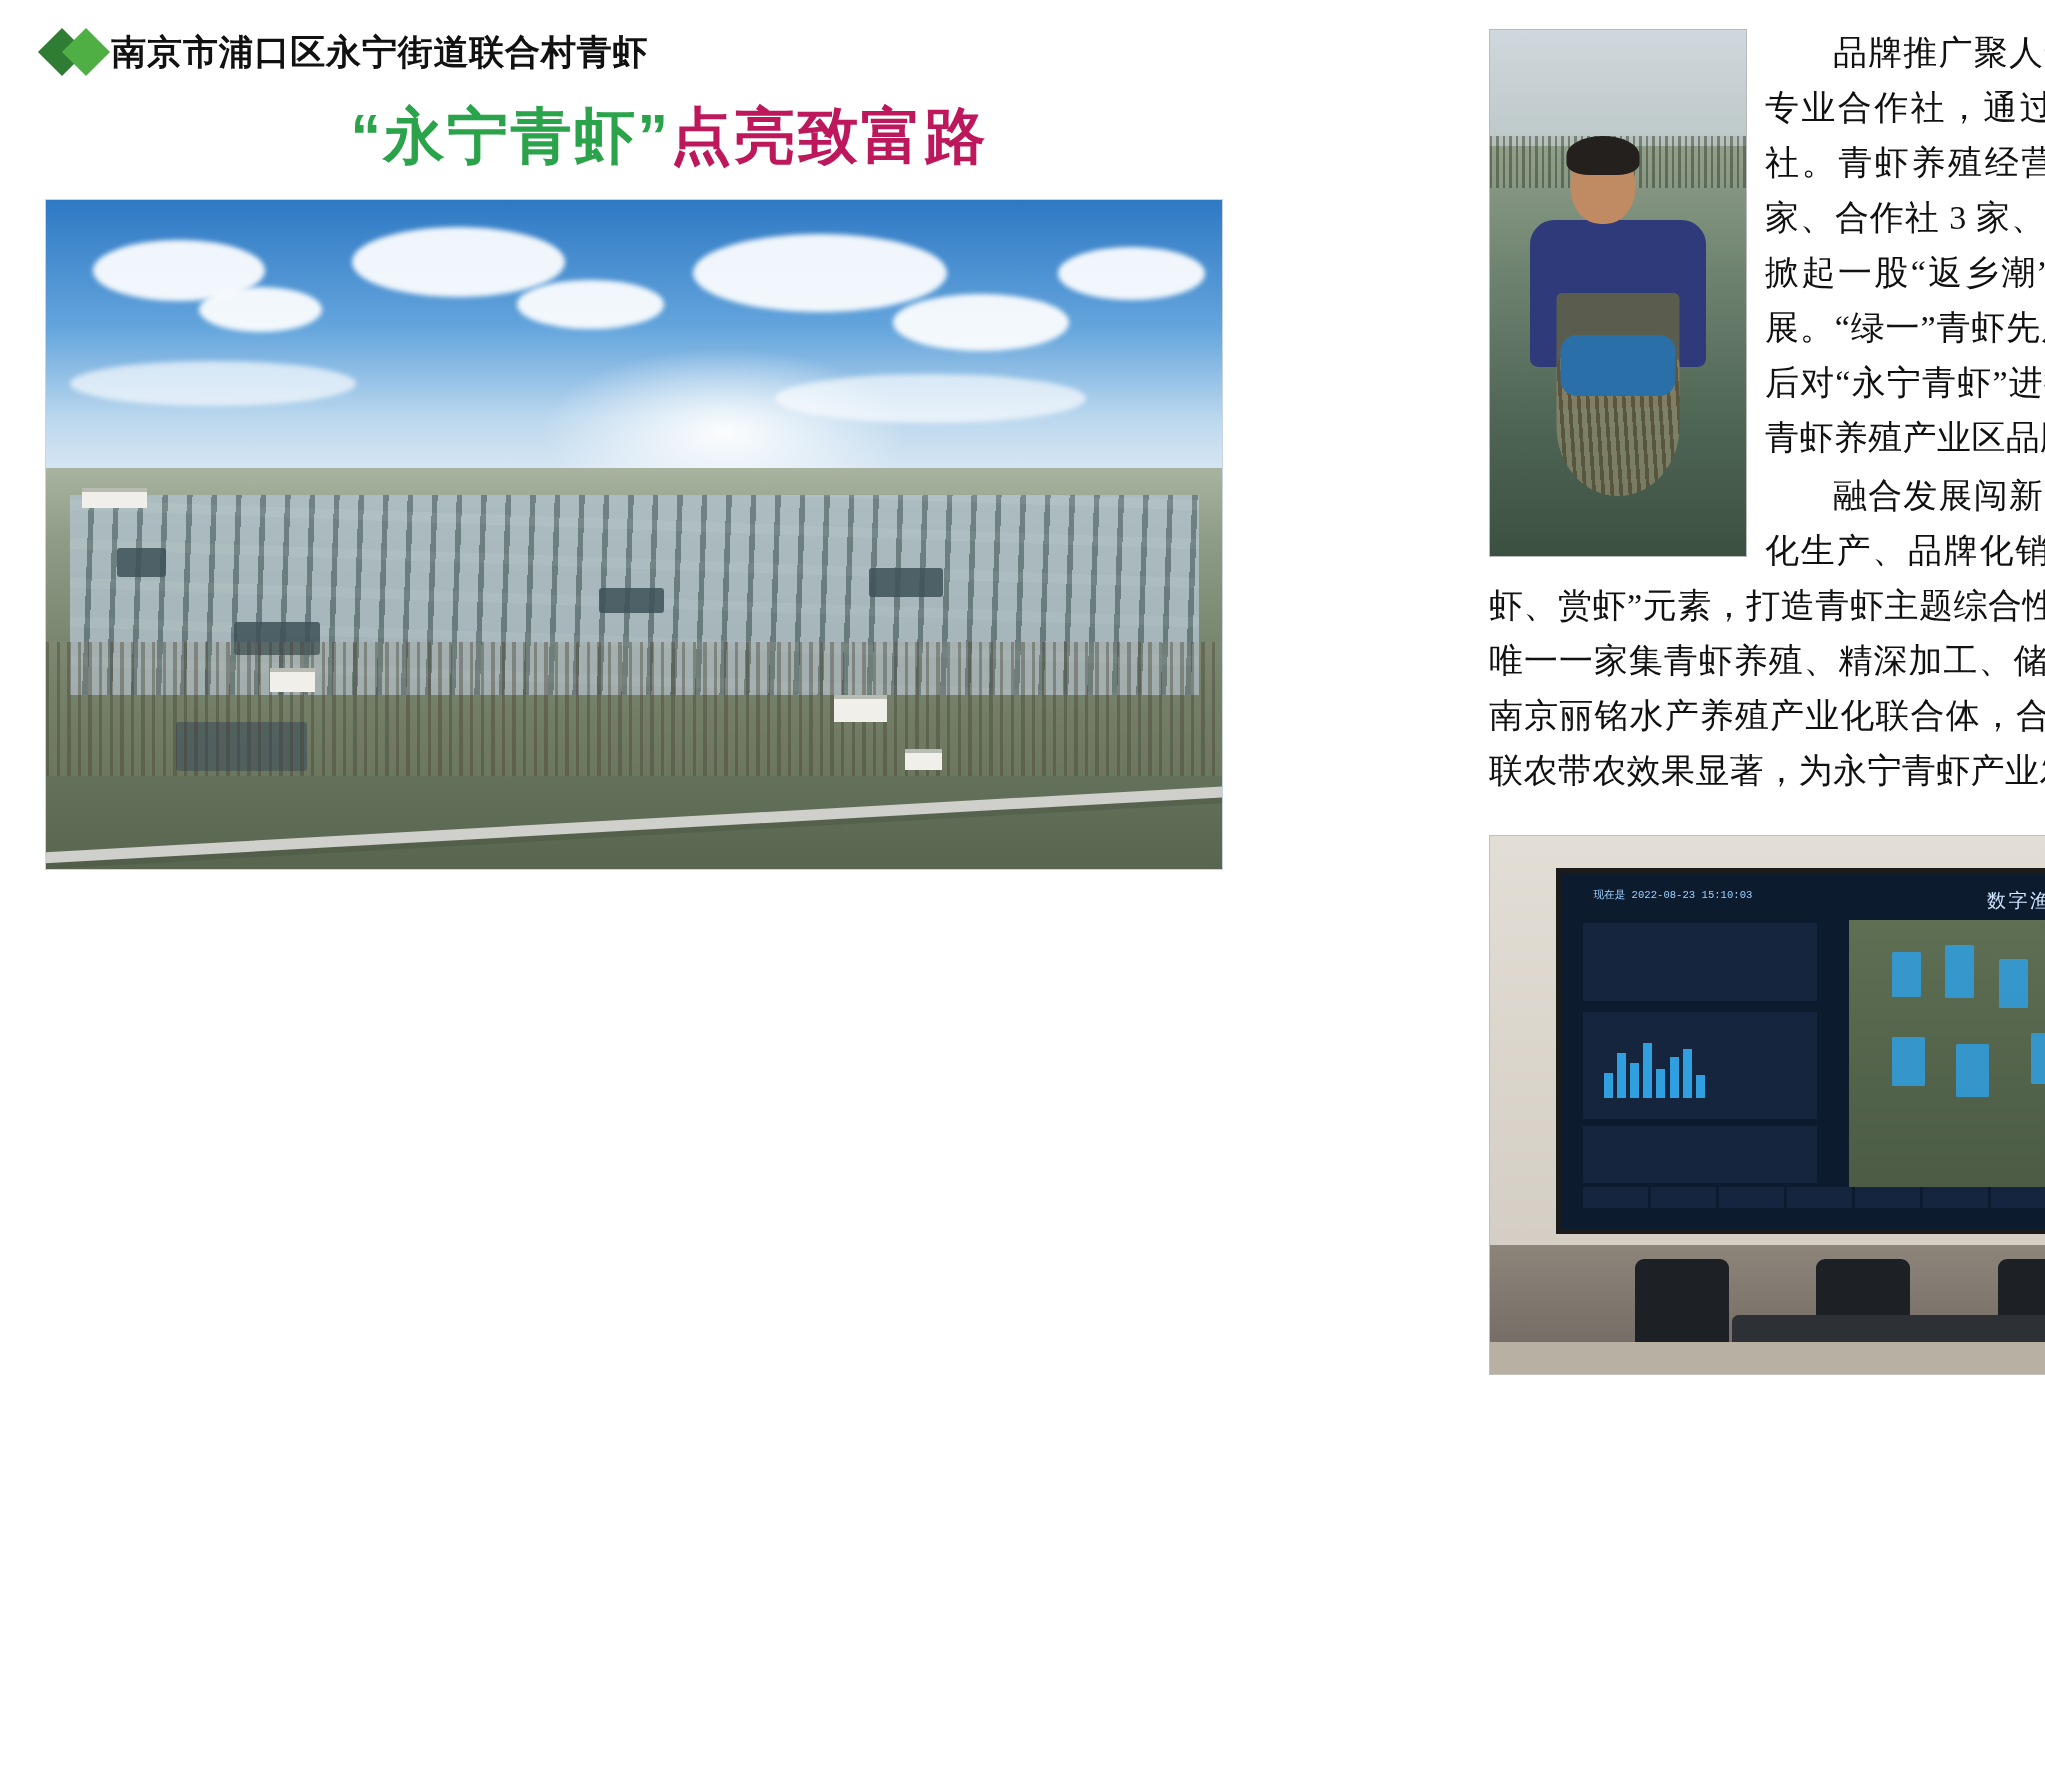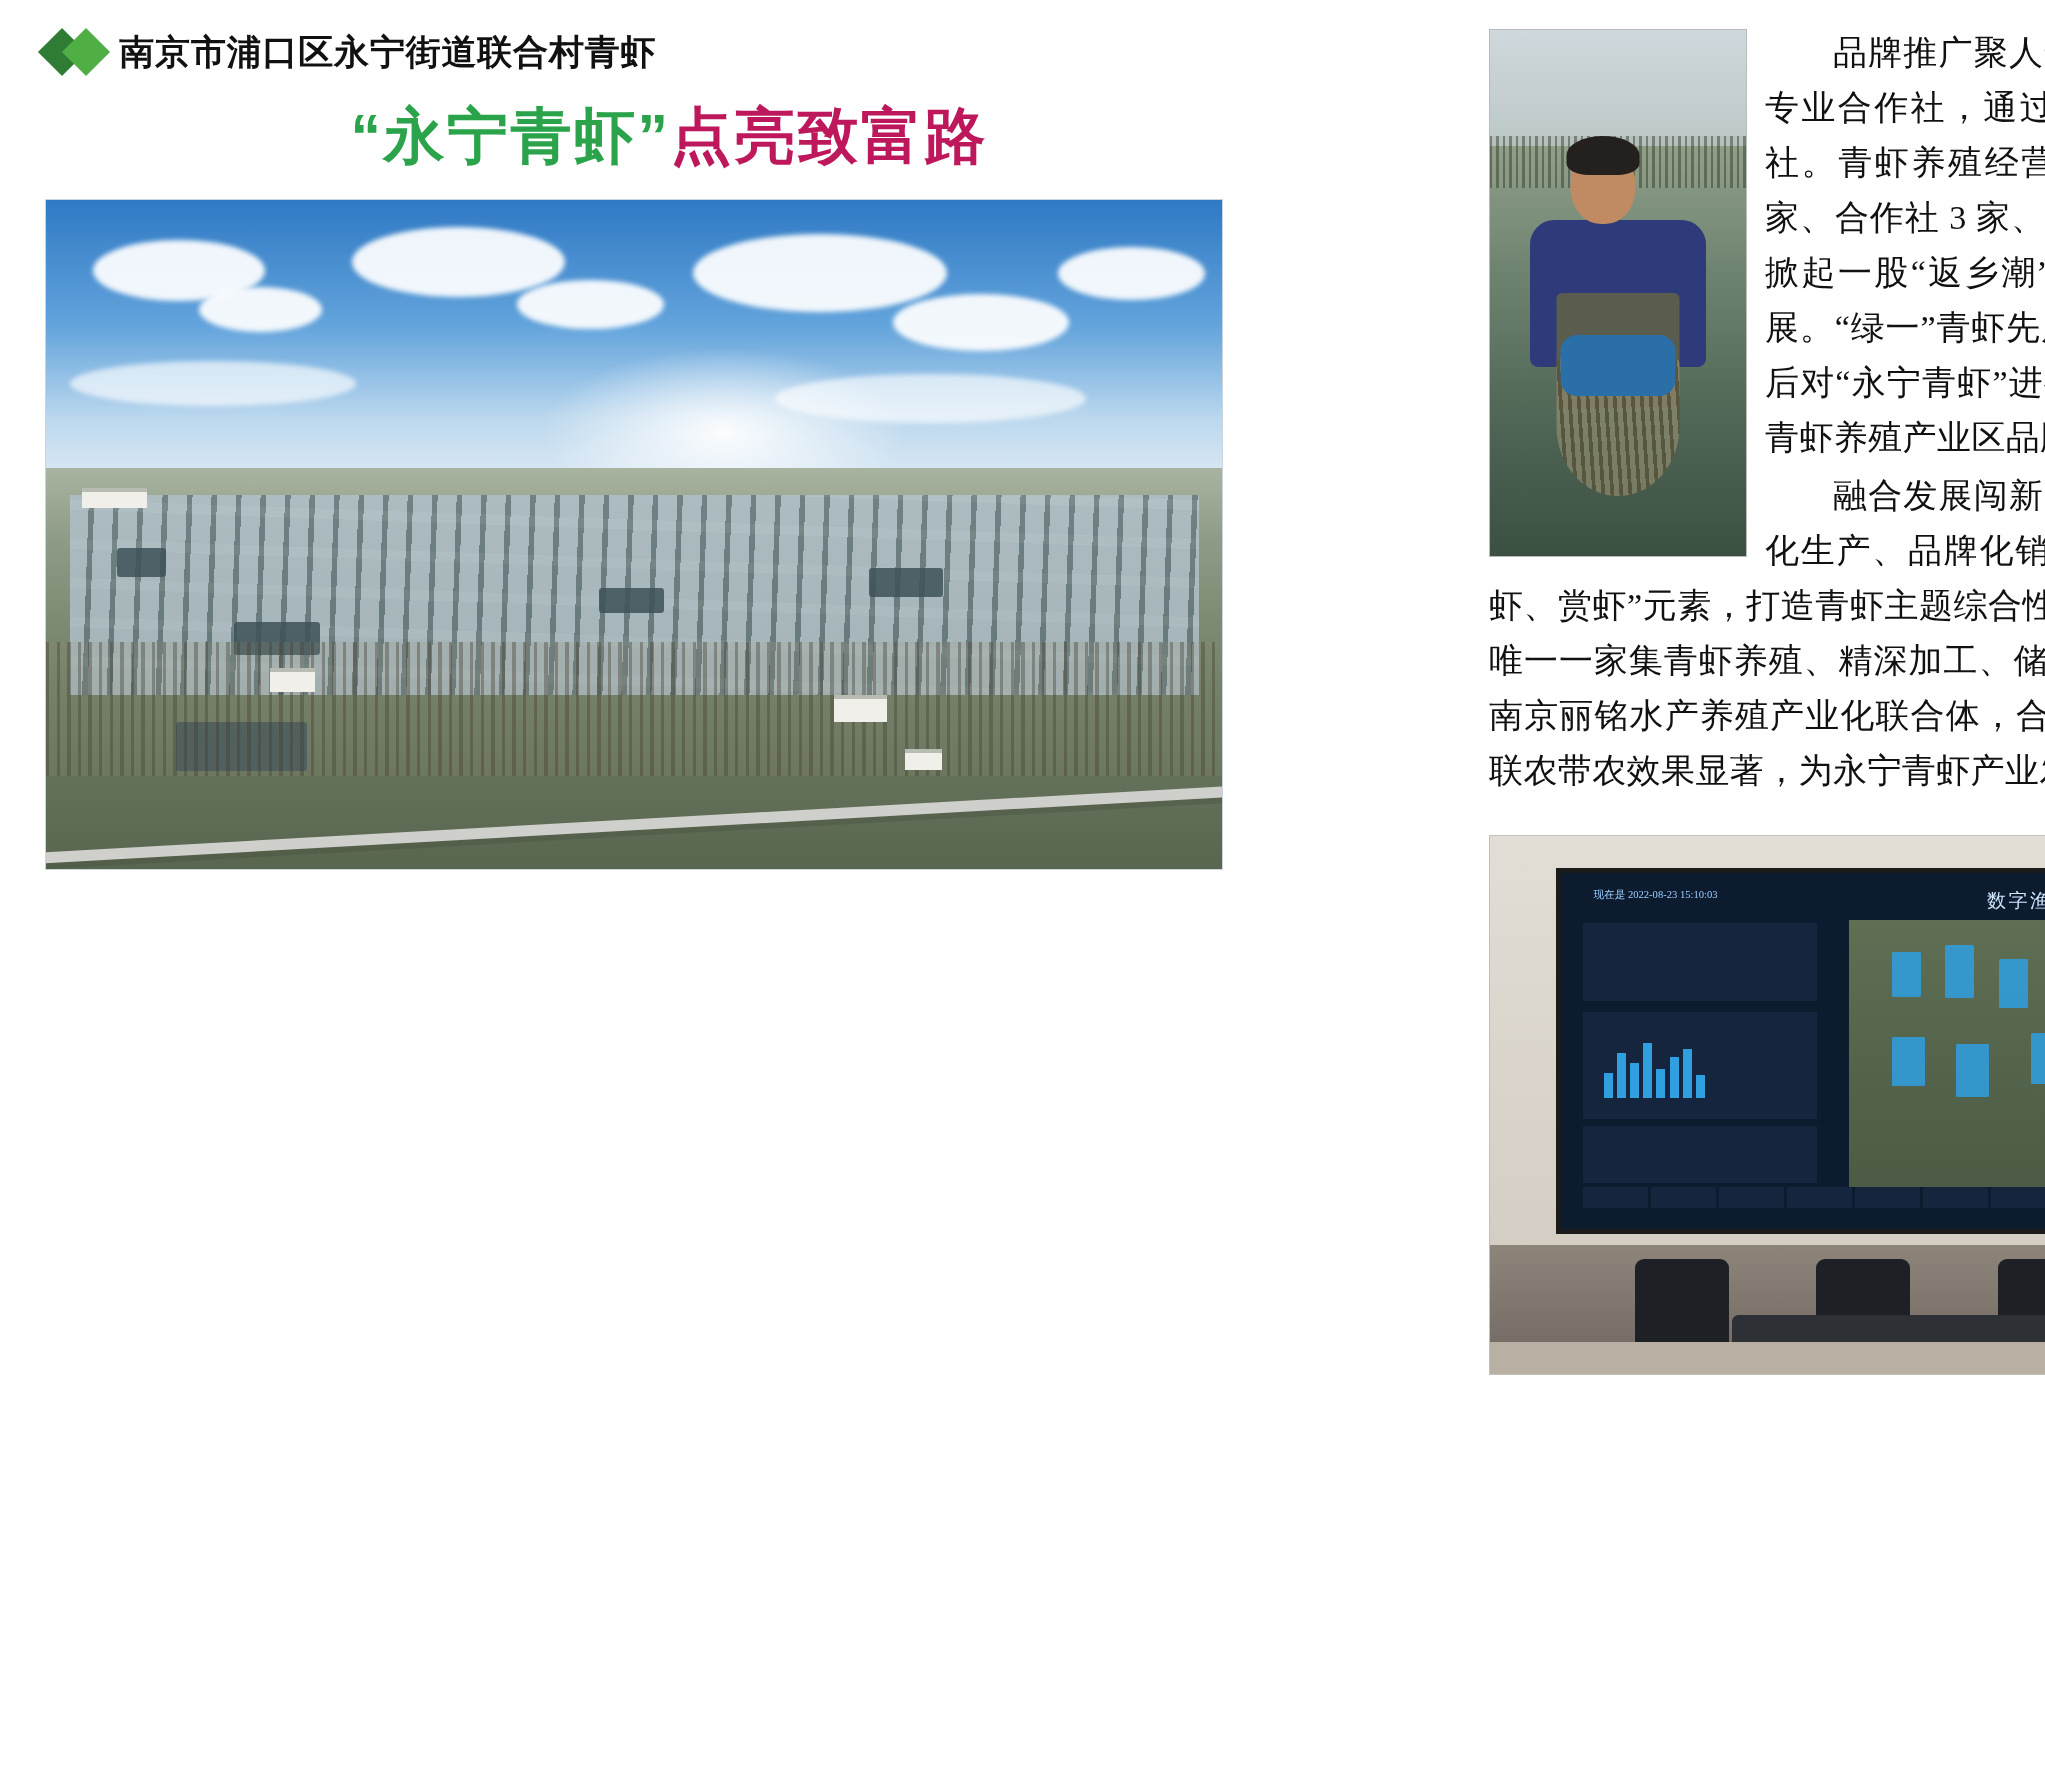--- a/index.html
+++ b/index.html
@@ -28,21 +28,21 @@
   .col-left {
     width: 1260px;
     flex: 0 0 1260px;
     box-sizing: border-box;
     padding-left: 12.3px;
   }
 
   .kicker-row {
     display: flex;
     align-items: center;
-    gap: 13px;
+    gap: 5px;
     margin-top: 4.1px;
   }
   .kicker-mark {
     position: relative;
     width: 61px;
     height: 48px;
     flex: 0 0 61px;
   }
   .kicker-mark .d1,
   .kicker-mark .d2 {
@@ -220,21 +220,21 @@
     overflow: hidden;
   }
   .sp-title {
     position:absolute; left: 0; top: 4%; width: 100%;
     text-align:center; color:#cfe6ff;
     font-family: "Liberation Sans", sans-serif;
     font-size: 19px; letter-spacing: 2.5px;
   }
   .sp-stamp {
     position:absolute; left: 3%; top: 4%;
-    color:#9fd0ff; font-family: Liberation Serif, serif; font-size: 10.6px;
+    color:#9fd0ff; font-family: Liberation Mono, monospace; font-size: 10.6px;
   }
   .sp-map {
     position:absolute; left: 27%; top: 13%; width: 44%; height: 80%;
     background: linear-gradient(#5e6f54, #4a5a44);
   }
   .sp-cell {
     position:absolute; background:#2f9fe0; opacity:0.85; border-radius:1.6px;
   }
   .sp-panel {
     position:absolute; background:#14253d; border:0.8px solid #2c4straight;

